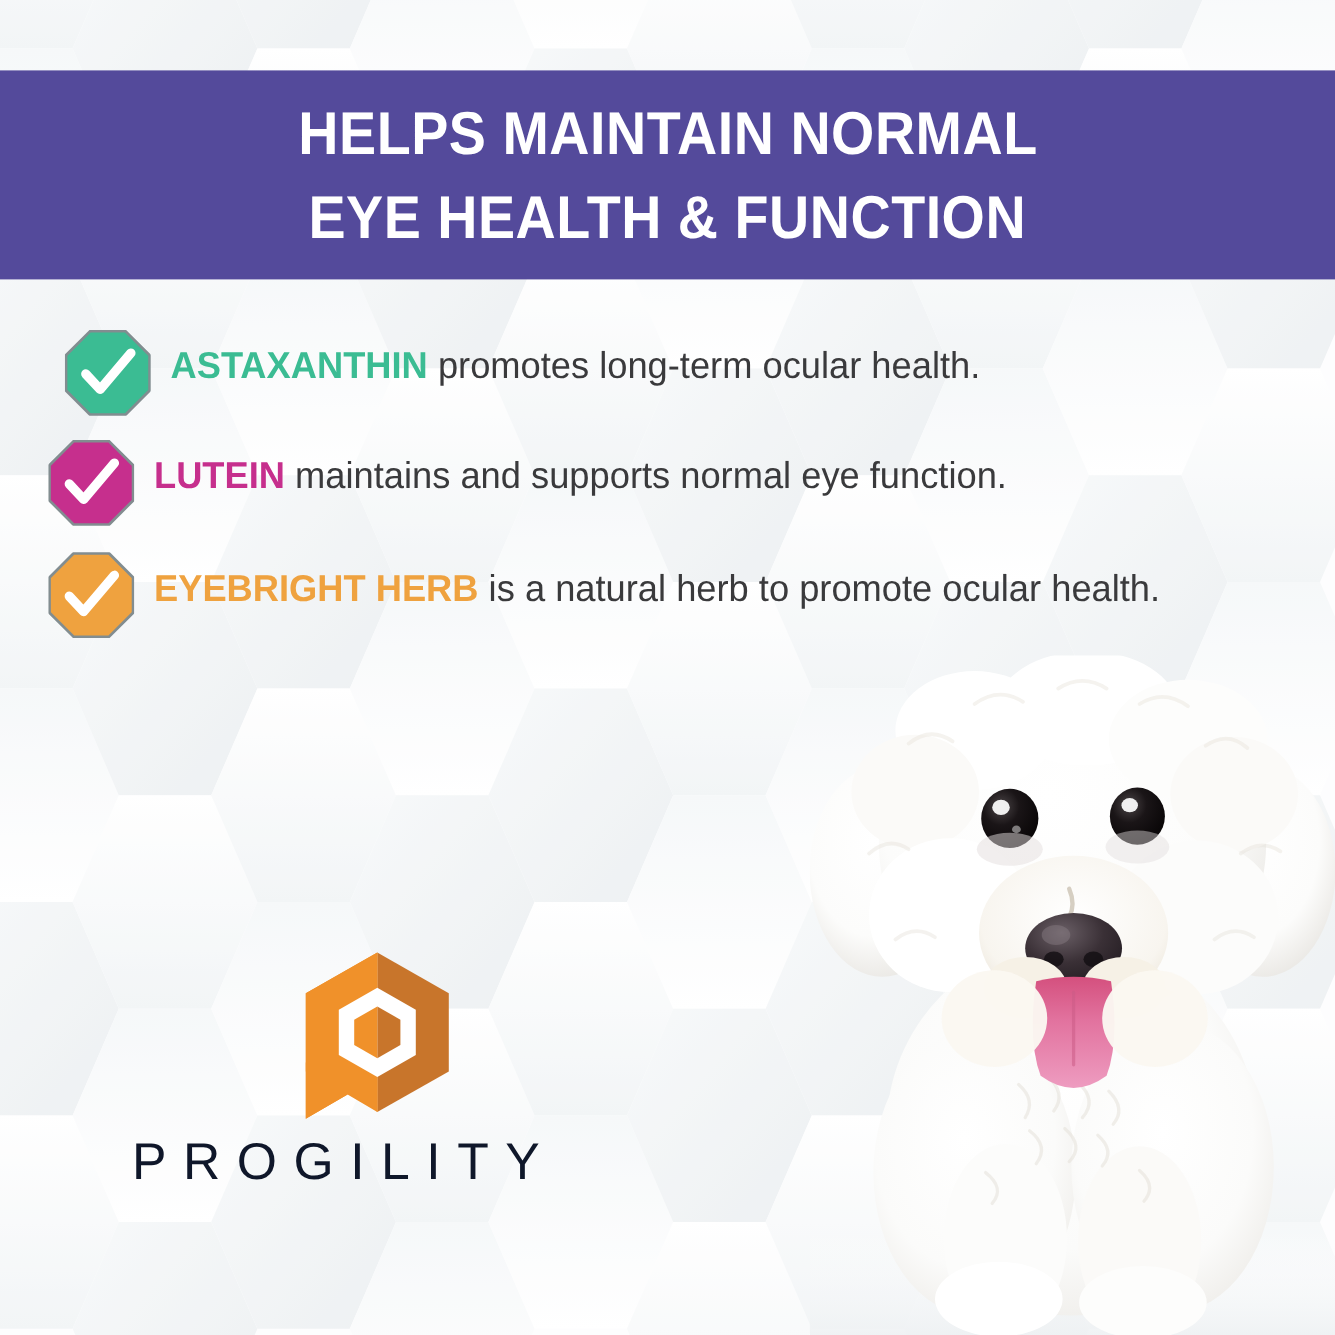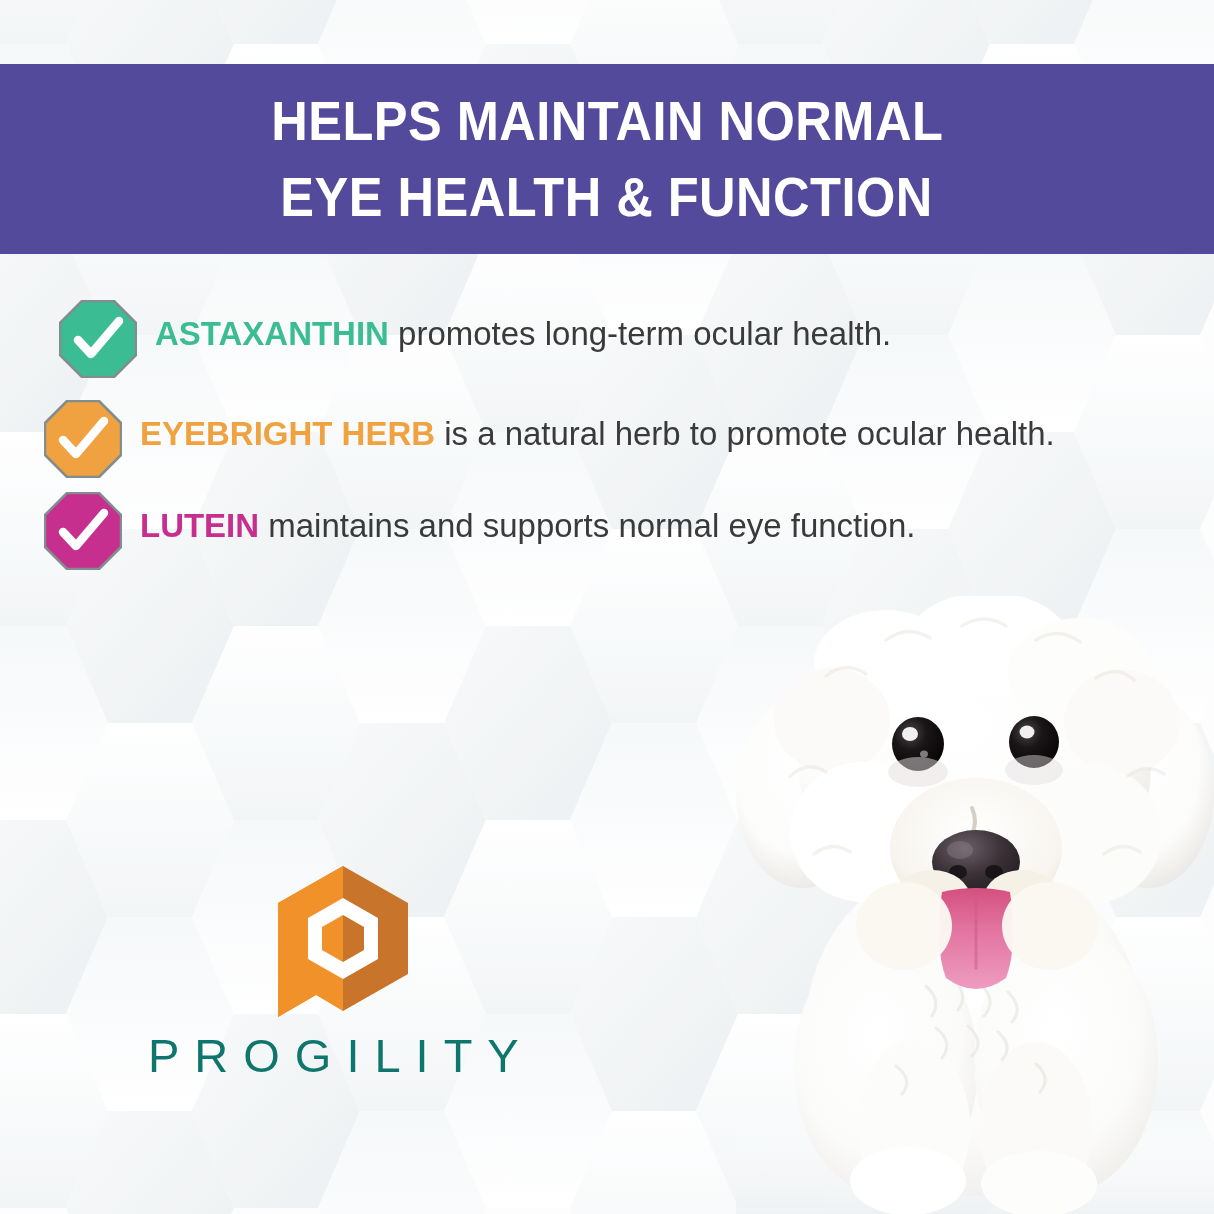--- a/index.html
+++ b/index.html
@@ -98,23 +98,22 @@
     margin-left:148px;
     width:150px;height:160px;
   }
   #logo-mark svg{display:block;width:150px;height:160px;}
   #logo-word{
     margin-top:6px;
     font-family:"Liberation Sans", sans-serif;
     font-size:47px;
     font-weight:normal;
     letter-spacing:15px;
-    color:#0f766e;
+    color:#0f172a;
     white-space:nowrap;
-    margin-left:28px;
   }
 
   
   #dog{
     position:absolute;
     left:736px;top:596px;
     width:478px;height:618px;
     z-index:15;
   }
   #dog svg{display:block;width:478px;height:618px;}
@@ -246,41 +245,41 @@
         <svg viewBox="0 0 78 78" aria-hidden="true">
           <polygon points="23,1 55,1 77,23 77,55 55,77 23,77 1,55 1,23" fill="#3BBC93" stroke="#828d90" stroke-width="2.5" stroke-linejoin="round"></polygon>
           <path d="M19 40 L32 54 L60 21" fill="none" stroke="#ffffff" stroke-width="8.5" stroke-linecap="round" stroke-linejoin="round"></path>
         </svg>
       </div>
       <div class="bullet-text">
         <span class="kw kw-astaxanthin">ASTAXANTHIN</span><span> promotes long-term ocular health.</span>
       </div>
     </div>
 
+    <div class="bullet b2">
+      <div class="badge">
+        <svg viewBox="0 0 78 78" aria-hidden="true">
+          <polygon points="23,1 55,1 77,23 77,55 55,77 23,77 1,55 1,23" fill="#C62F8D" stroke="#828d90" stroke-width="2.5" stroke-linejoin="round"></polygon>
+          <path d="M19 40 L32 54 L60 21" fill="none" stroke="#ffffff" stroke-width="8.5" stroke-linecap="round" stroke-linejoin="round"></path>
+        </svg>
+      </div>
+      <div class="bullet-text">
+        <span class="kw kw-lutein">LUTEIN</span><span> maintains and supports normal eye function.</span>
+      </div>
+    </div>
+
     <div class="bullet b3">
       <div class="badge">
         <svg viewBox="0 0 78 78" aria-hidden="true">
           <polygon points="23,1 55,1 77,23 77,55 55,77 23,77 1,55 1,23" fill="#EFA23F" stroke="#828d90" stroke-width="2.5" stroke-linejoin="round"></polygon>
           <path d="M19 40 L32 54 L60 21" fill="none" stroke="#ffffff" stroke-width="8.5" stroke-linecap="round" stroke-linejoin="round"></path>
         </svg>
       </div>
       <div class="bullet-text">
         <span class="kw kw-eyebright">EYEBRIGHT HERB</span><span> is a natural herb to promote ocular health.</span>
-      </div>
-    </div>
-
-    <div class="bullet b2">
-      <div class="badge">
-        <svg viewBox="0 0 78 78" aria-hidden="true">
-          <polygon points="23,1 55,1 77,23 77,55 55,77 23,77 1,55 1,23" fill="#C62F8D" stroke="#828d90" stroke-width="2.5" stroke-linejoin="round"></polygon>
-          <path d="M19 40 L32 54 L60 21" fill="none" stroke="#ffffff" stroke-width="8.5" stroke-linecap="round" stroke-linejoin="round"></path>
-        </svg>
-      </div>
-      <div class="bullet-text">
-        <span class="kw kw-lutein">LUTEIN</span><span> maintains and supports normal eye function.</span>
       </div>
     </div>
 
 
   </div>
 
   <div id="dog">
     <svg viewBox="0 0 478 618" aria-hidden="true">
       <defs>
         <radialGradient id="furBody" cx="45%" cy="38%" r="72%">

